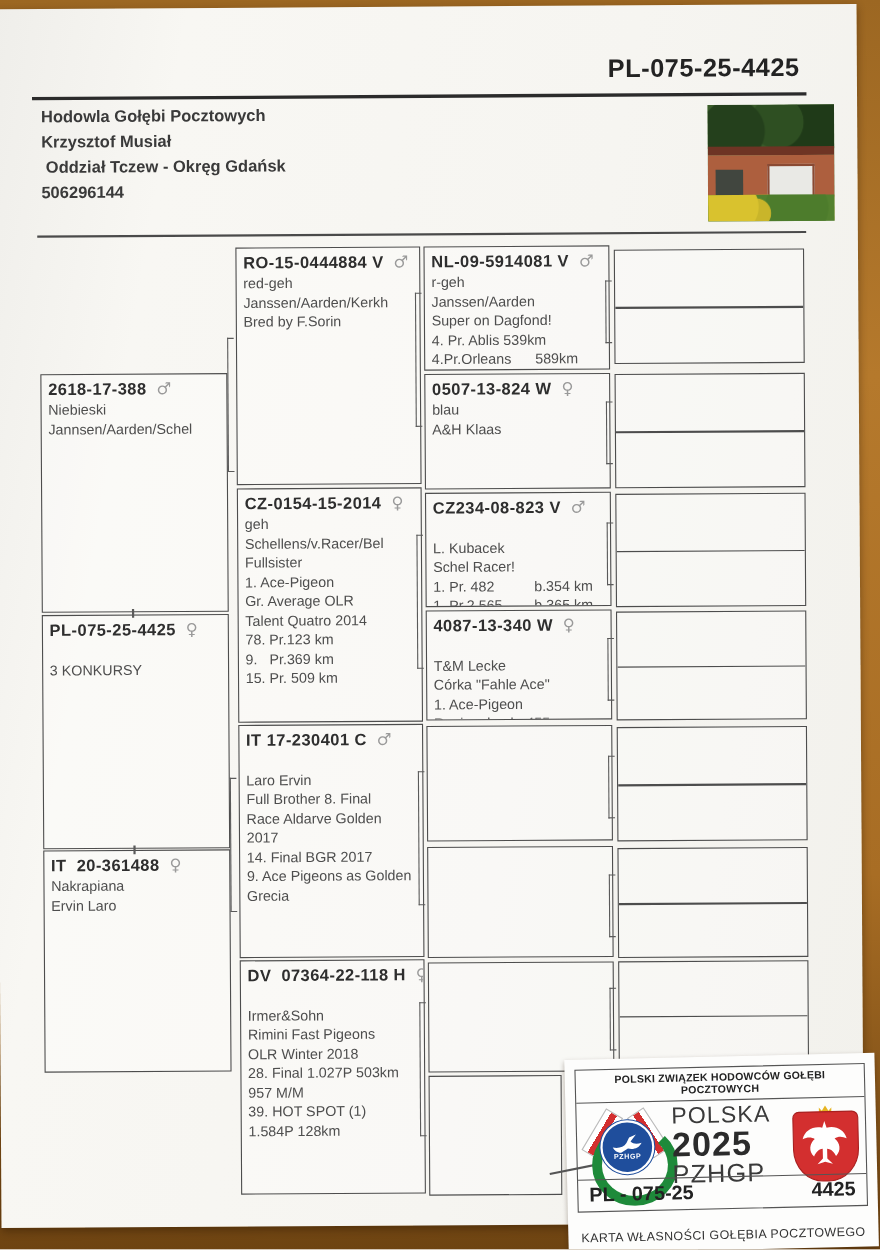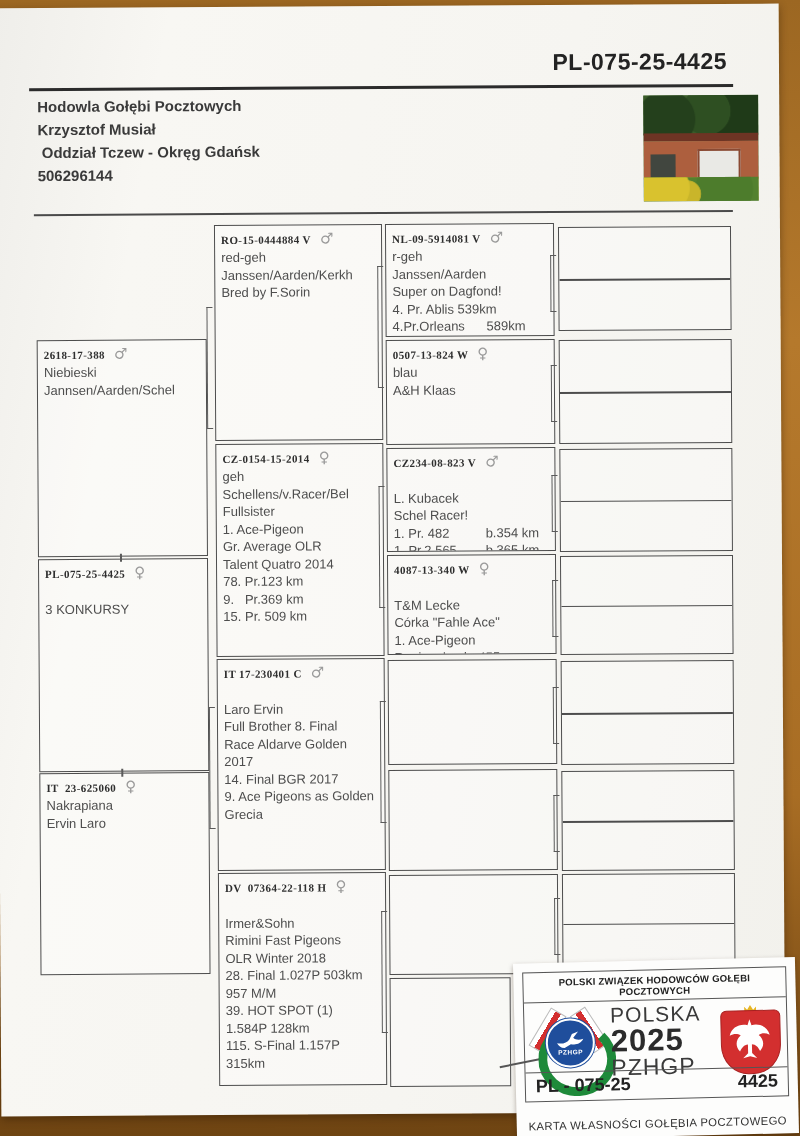--- a/index.html
+++ b/index.html
@@ -27,21 +27,21 @@
   .ph-door{position:absolute;right:16%;bottom:0;width:34%;height:74%;background:#e9e9e5;border:2px solid #8a4a33;border-bottom:none;}
   .ph-window{position:absolute;left:6%;bottom:0;width:22%;height:66%;background:#41463f;}
   .ph-bush{position:absolute;left:0;bottom:0;width:100%;height:23%;
     background:radial-gradient(circle at 18% 45%,#d9c22e 0 26%,transparent 27%),
                radial-gradient(circle at 38% 70%,#c9b52a 0 18%,transparent 19%),
                radial-gradient(circle at 70% 50%,#4d7c2c 0 35%,transparent 36%),#53812f;}
   
   .pbox{position:absolute;border:1.6px solid #4d4d4d;background:rgba(255,255,255,.35);box-sizing:border-box;
     padding:4px 6px;overflow:hidden;}
   .ringrow{display:flex;align-items:baseline;gap:9px;}
-  .ring{font-size:11px;font-weight:bold;color:#2e2e2e;letter-spacing:.4px;white-space:pre;font-family:Liberation Serif, serif;}
+  .ring{font-size:15px;font-weight:bold;color:#2e2e2e;letter-spacing:.4px;white-space:pre;}
   .sex{font-size:15px;color:#9a9a9a;font-family:"DejaVu Sans",sans-serif;}
   .pbody{margin-top:1px;font-size:13px;color:#4e4e4e;}
   .pbody .bl{min-height:17.5px;line-height:17.5px;white-space:pre-wrap;}
   .br-out{position:absolute;width:5px;border-left:1.6px solid #5a5a5a;border-top:1.6px solid #5a5a5a;border-bottom:1.6px solid #5a5a5a;}
   .tick{position:absolute;width:2px;background:#5a5a5a;}
   .midline{position:absolute;left:0;width:100%;height:1.6px;background:#4d4d4d;top:50%;}
   
   .stamp{position:absolute;left:514px;top:956px;width:282px;height:176px;background:#fdfdfc;
     transform:rotate(-1deg);box-shadow:0 2px 5px rgba(40,20,0,.35);}
   .stamp-box{position:absolute;left:9px;top:9px;right:9px;height:128px;border:1.6px solid #555;}
@@ -119,21 +119,21 @@
           <span class="ring">PL-075-25-4425</span>
           <span class="sex">♀</span>
         </div>
       <div class="pbody">
           <div class="bl"></div>
           <div class="bl">3 KONKURSY</div>
         </div>
     </div>
     <div class="pbox" style="left:40px;top:765px;width:170px;height:202px">
       <div class="ringrow">
-          <span class="ring">IT  23-625060</span>
+          <span class="ring">IT  20-361488</span>
           <span class="sex">♀</span>
         </div>
       <div class="pbody">
           <div class="bl">Nakrapiana</div>
           <div class="bl">Ervin Laro</div>
         </div>
     </div>
     <div class="tick" style="left:122px;top:546px;height:8px"></div>
     <div class="tick" style="left:122px;top:761px;height:8px"></div>
 
@@ -187,21 +187,20 @@
         </div>
       <div class="pbody">
           <div class="bl"></div>
           <div class="bl">Irmer&amp;Sohn</div>
           <div class="bl">Rimini Fast Pigeons</div>
           <div class="bl">OLR Winter 2018</div>
           <div class="bl">28. Final 1.027P 503km</div>
           <div class="bl">957 M/M</div>
           <div class="bl">39. HOT SPOT (1)</div>
           <div class="bl">1.584P 128km</div>
-          <div class="bl">115. S-Final 1.157P 315km</div>
         </div>
     </div>
     <div class="br-out" style="left:210px;top:300px;height:120px"></div>
     <div class="br-out" style="left:210px;top:700px;height:120px"></div>
 
     <div class="pbox" style="left:389px;top:218px;width:169px;height:113px">
       <div class="ringrow">
           <span class="ring">NL-09-5914081 V</span>
           <span class="sex">♂</span>
         </div>

